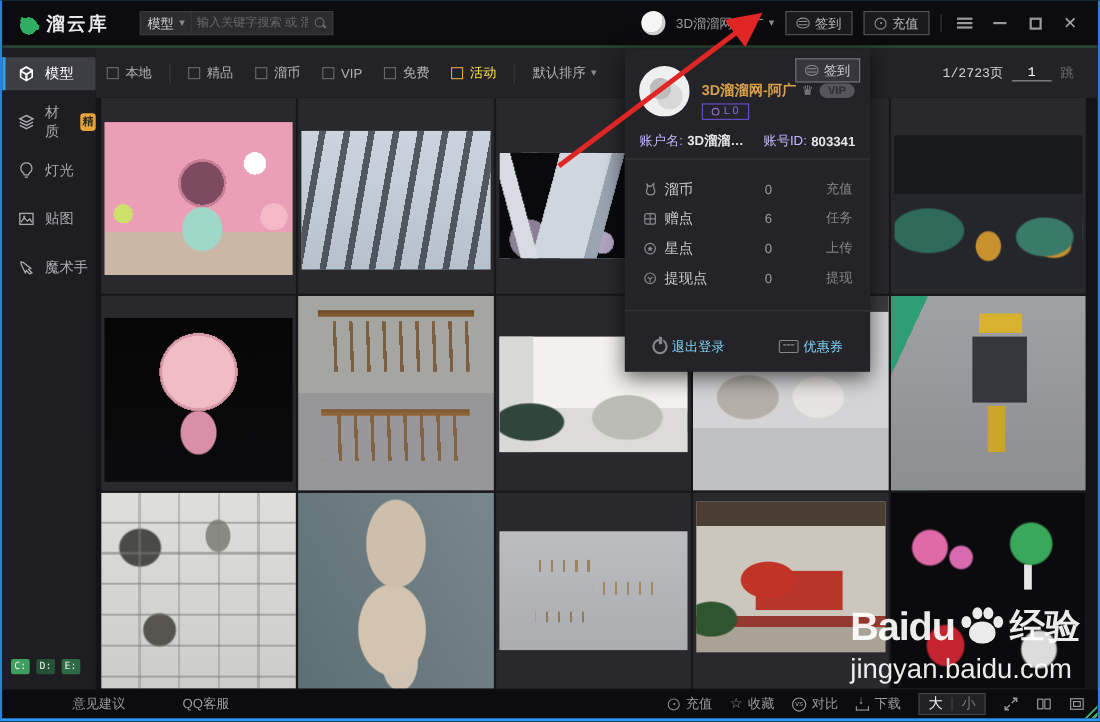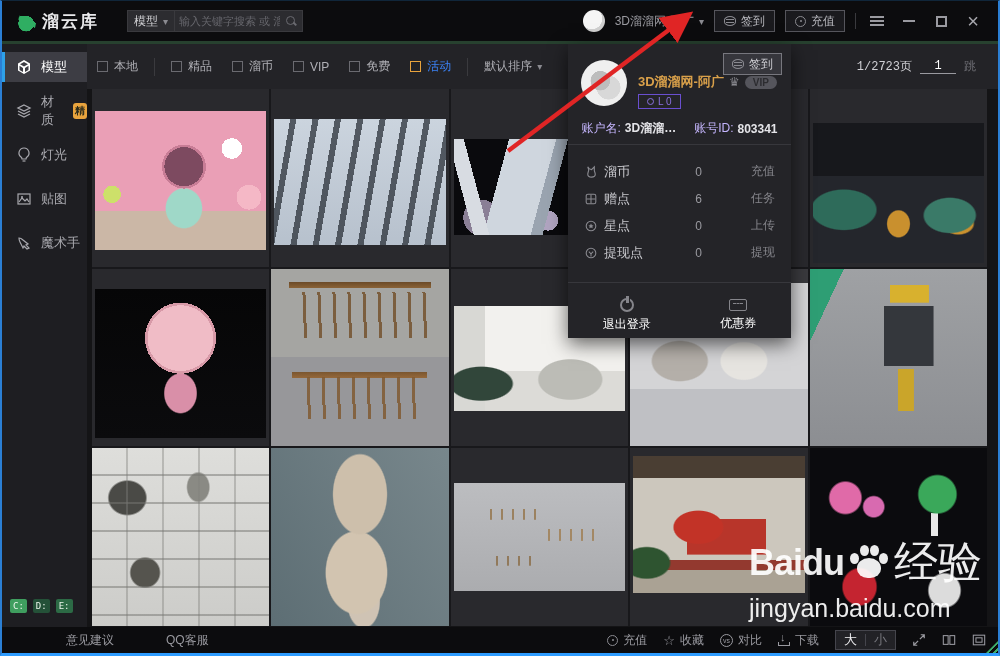--- a/index.html
+++ b/index.html
@@ -45,21 +45,21 @@
   .side-item.sel::before{content:"";position:absolute;left:0;top:0;bottom:0;width:3px;background:#2ea0e8;}
   .side-item svg{flex:0 0 auto;}
   .jing-badge{background:#e8a33d;color:#2a2a1a;font-size:10px;border-radius:3px;padding:1px 2px;margin-left:2px;font-weight:bold;}
   .drives{position:absolute;left:8px;bottom:14px;display:flex;gap:6px;}
   .drive{font-size:9px;font-family:"DejaVu Sans Mono",monospace;color:#eaf5ea;padding:2px 3px;border-radius:2px;}
   .drive.c{background:#3f9e5f;}.drive.d{background:#245138;}.drive.e{background:#2c6a45;}
   
   .filterbar{position:absolute;left:85px;top:43px;right:0;height:45px;background:#232327;display:flex;align-items:center;font-size:12px;color:#b0b0b6;}
   .fcheck{display:flex;align-items:center;gap:6px;cursor:pointer;}
   .box{width:11px;height:11px;border:1px solid #6a6a70;background:transparent;}
-  .fcheck.hot{color:#3b82f6;}
+  .fcheck.hot{color:#fde047;}
   .fcheck.hot .box{border-color:#e8a33d;}
   .fsep{width:1px;height:18px;background:#3a3a3e;margin:0 16px;}
   .fdrop{display:flex;align-items:center;cursor:pointer;color:#b0b0b6;}
   .pager{position:absolute;right:22px;top:0;height:45px;display:flex;align-items:center;gap:8px;color:#cfcfd4;font-family:Liberation Mono, monospace;}
   .pager input{width:36px;background:transparent;border:none;border-bottom:1px solid #9a9aa0;color:#fff;text-align:center;font-size:12px;outline:none;font-family:inherit;}
   .jump{color:#6e6e74;}
   
   .grid{position:absolute;left:90px;top:88px;width:895px;height:537px;display:grid;grid-template-columns:repeat(5,1fr);grid-template-rows:repeat(3,1fr);gap:2px;background:#18181b;}
   .cell{background:#29292d;position:relative;overflow:hidden;cursor:pointer;}
   .ph{position:absolute;left:3px;right:3px;}
@@ -92,36 +92,36 @@
   .p-val{color:#e4e4e8;font-weight:bold;}
   .p-div{position:absolute;left:0;right:0;top:100px;height:1px;background:#37373c;}
   .p-rows{position:absolute;left:16px;right:16px;top:114px;}
   .p-row{display:flex;align-items:center;height:27px;}
   .p-ric{width:20px;color:#8a8a90;display:flex;align-items:center;}
   .p-rlabel{width:62px;color:#c8c8cd;font-size:13px;}
   .p-rval{flex:1;text-align:center;color:#9a9aa0;}
   .p-ract{width:44px;text-align:right;color:#85858b;cursor:pointer;}
   .p-div2{position:absolute;left:0;right:0;top:238px;height:1px;background:#37373c;}
   .p-bottom{position:absolute;left:0;right:0;top:248px;bottom:0;display:flex;align-items:center;justify-content:space-around;}
-  .p-bot-item{display:flex;flex-direction:column;align-items:center;gap:4px;color:#ffffff;cursor:pointer;}
+  .p-bot-item{display:flex;flex-direction:row;align-items:center;gap:4px;color:#7dd3fc;cursor:pointer;}
   .power-ic{width:14px;height:14px;border:2px solid #85858b;border-radius:50%;position:relative;}
   .power-ic::after{content:"";position:absolute;left:4px;top:-4px;width:2px;height:7px;background:#242428;box-shadow:2px 0 0 -1px #85858b inset;border-left:2px solid #85858b;}
   .ticket-ic{width:18px;height:12px;border:1.5px solid #85858b;border-radius:2px;position:relative;}
   .ticket-ic::after{content:"";position:absolute;left:3px;right:3px;top:3px;border-top:1.5px dashed #85858b;}
   
   .arrow-svg{position:absolute;left:0;top:0;z-index:60;pointer-events:none;}
   
   .wm{position:absolute;right:16px;bottom:30px;z-index:40;color:rgba(255,255,255,.92);pointer-events:none;}
   .wm-row{display:flex;align-items:center;gap:6px;justify-content:center;}
   .wm-brand{font-size:36px;font-weight:bold;letter-spacing:-1px;}
   .paw{position:relative;width:38px;height:36px;}
   .paw-pad{position:absolute;left:7px;top:13px;width:24px;height:20px;background:rgba(255,255,255,.92);border-radius:50% 50% 45% 45%;}
   .paw .toe{position:absolute;width:9px;height:11px;background:rgba(255,255,255,.92);border-radius:50%;}
   .toe1{left:0;top:8px;}.toe2{left:10px;top:0;}.toe3{left:20px;top:0;}.toe4{left:29px;top:8px;}
-  .wm-cn{font-size:44px;font-weight:normal;}
+  .wm-cn{font-size:32px;font-weight:bold;}
   .wm-url{font-size:25px;margin-top:2px;}
   
   .footer{position:absolute;left:0;right:0;bottom:0;height:26px;background:#0c0c0e;display:flex;align-items:center;font-size:12px;color:#9a9aa0;z-index:45;}
   .f-left{display:flex;gap:52px;margin-left:64px;}
   .f-link{cursor:pointer;}
   .f-right{position:absolute;right:12px;display:flex;align-items:center;gap:16px;}
   .f-item{display:flex;align-items:center;gap:5px;cursor:pointer;}
   .star-ic::after{content:"☆";font-size:13px;}
   .vs-ic{width:13px;height:13px;border:1px solid #9a9aa0;border-radius:50%;font-size:7px;display:flex;align-items:center;justify-content:center;}
   .dl-ic{position:relative;width:12px;height:12px;}

